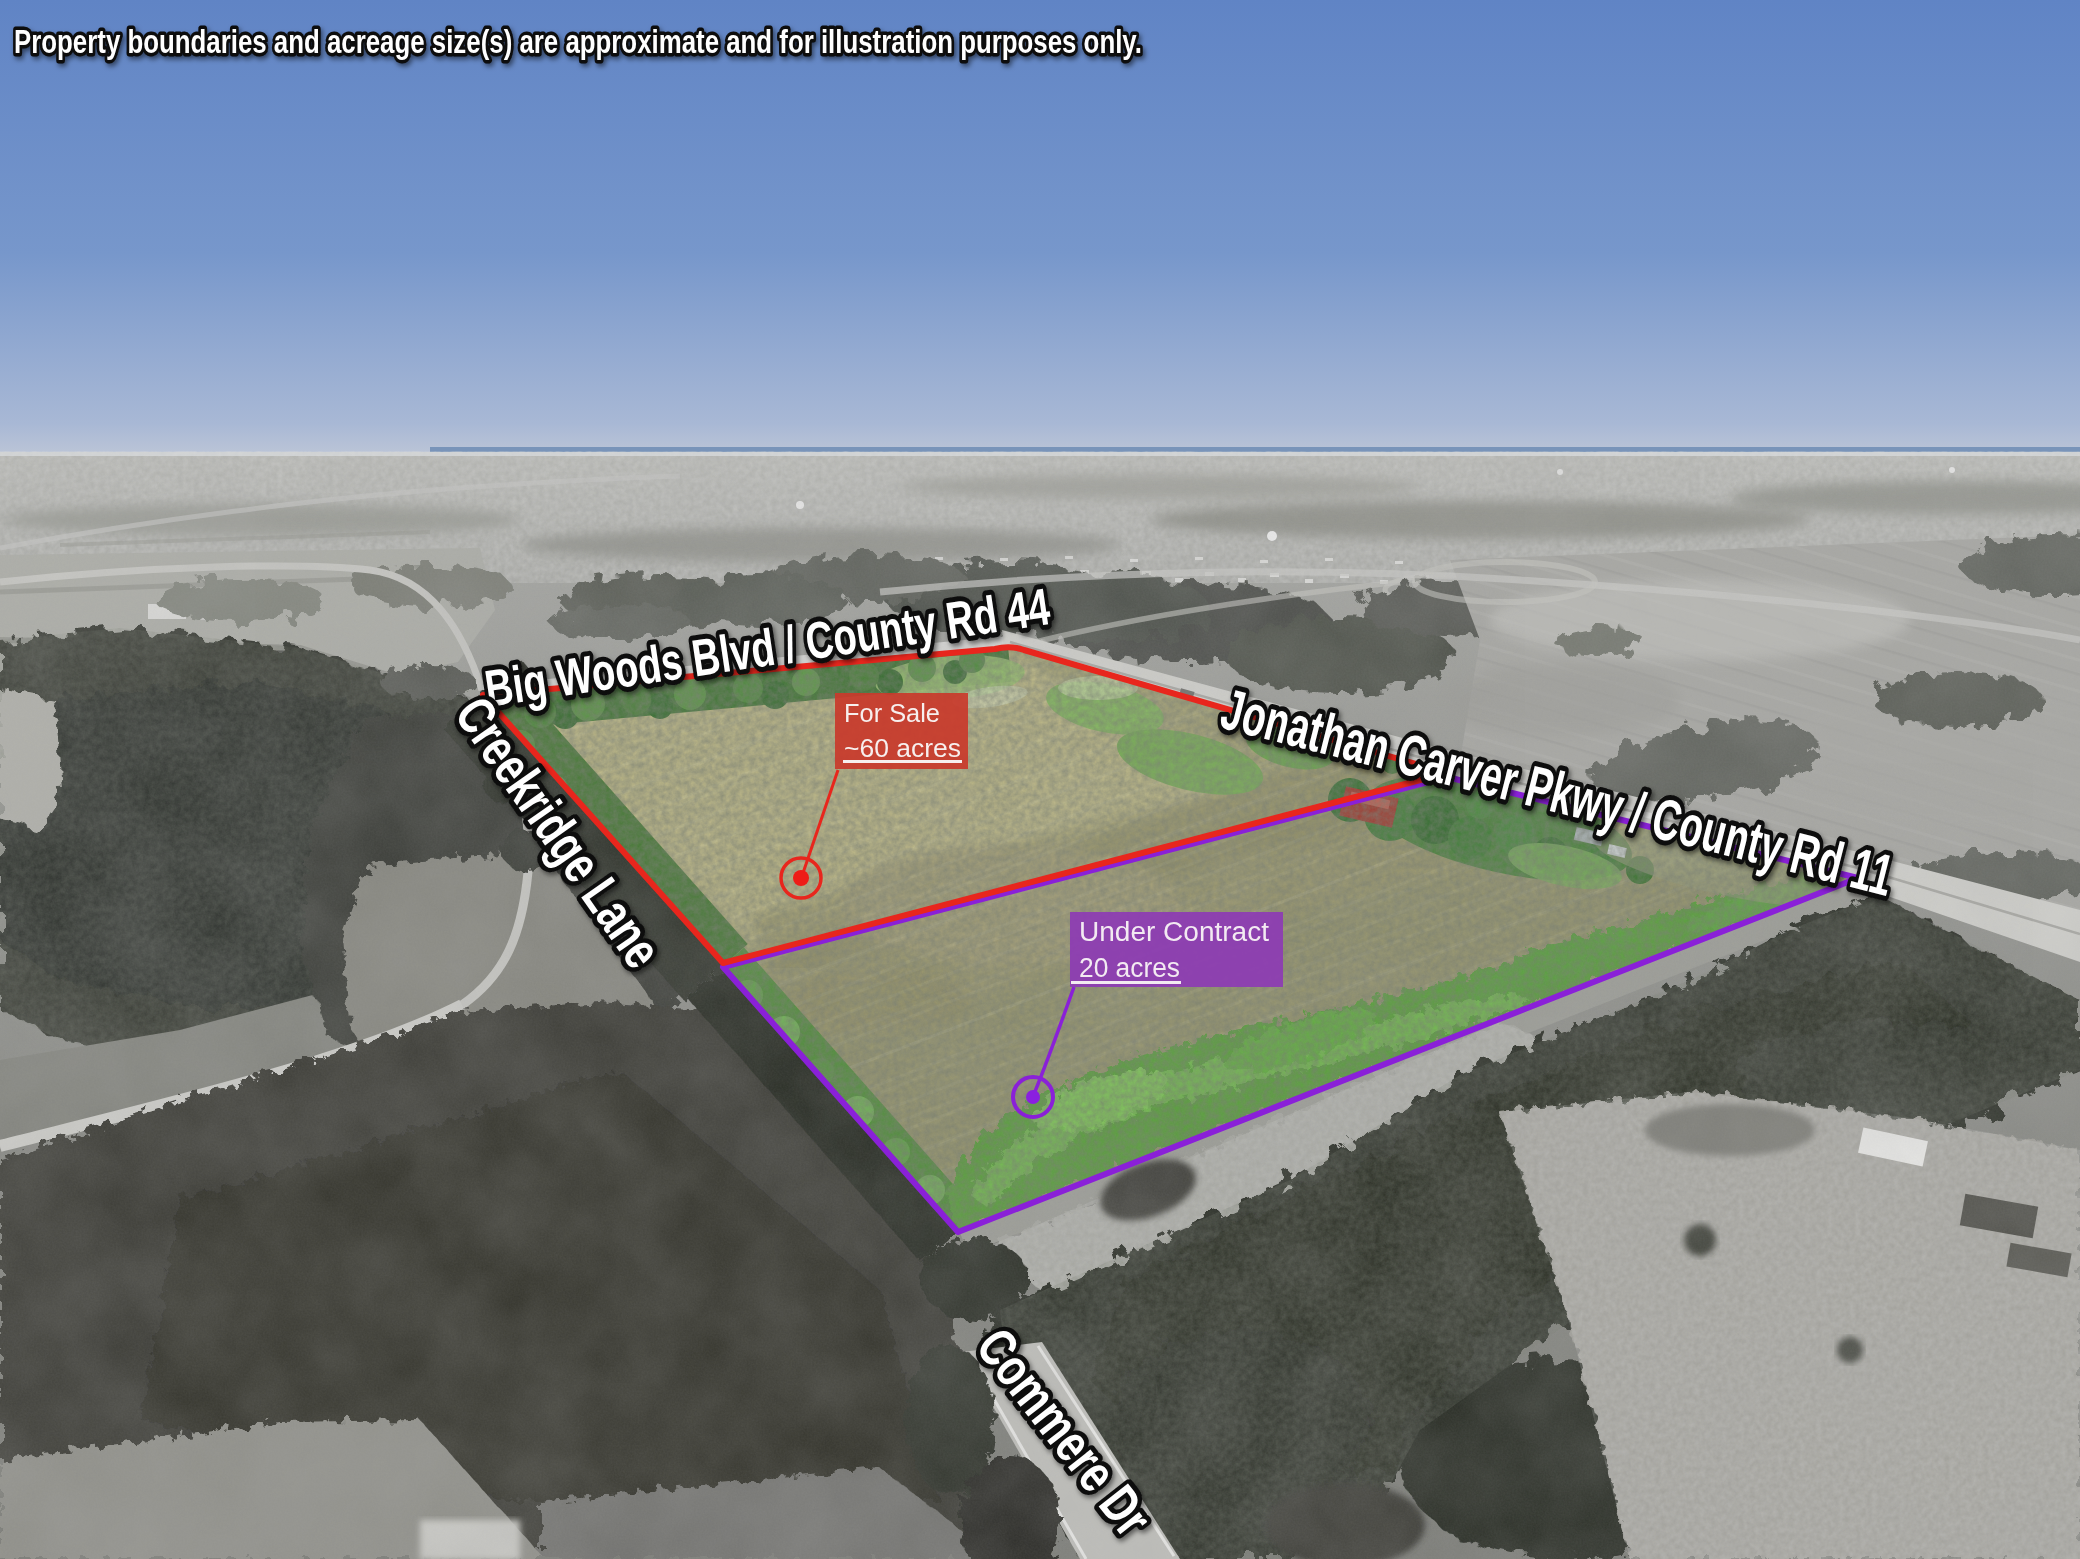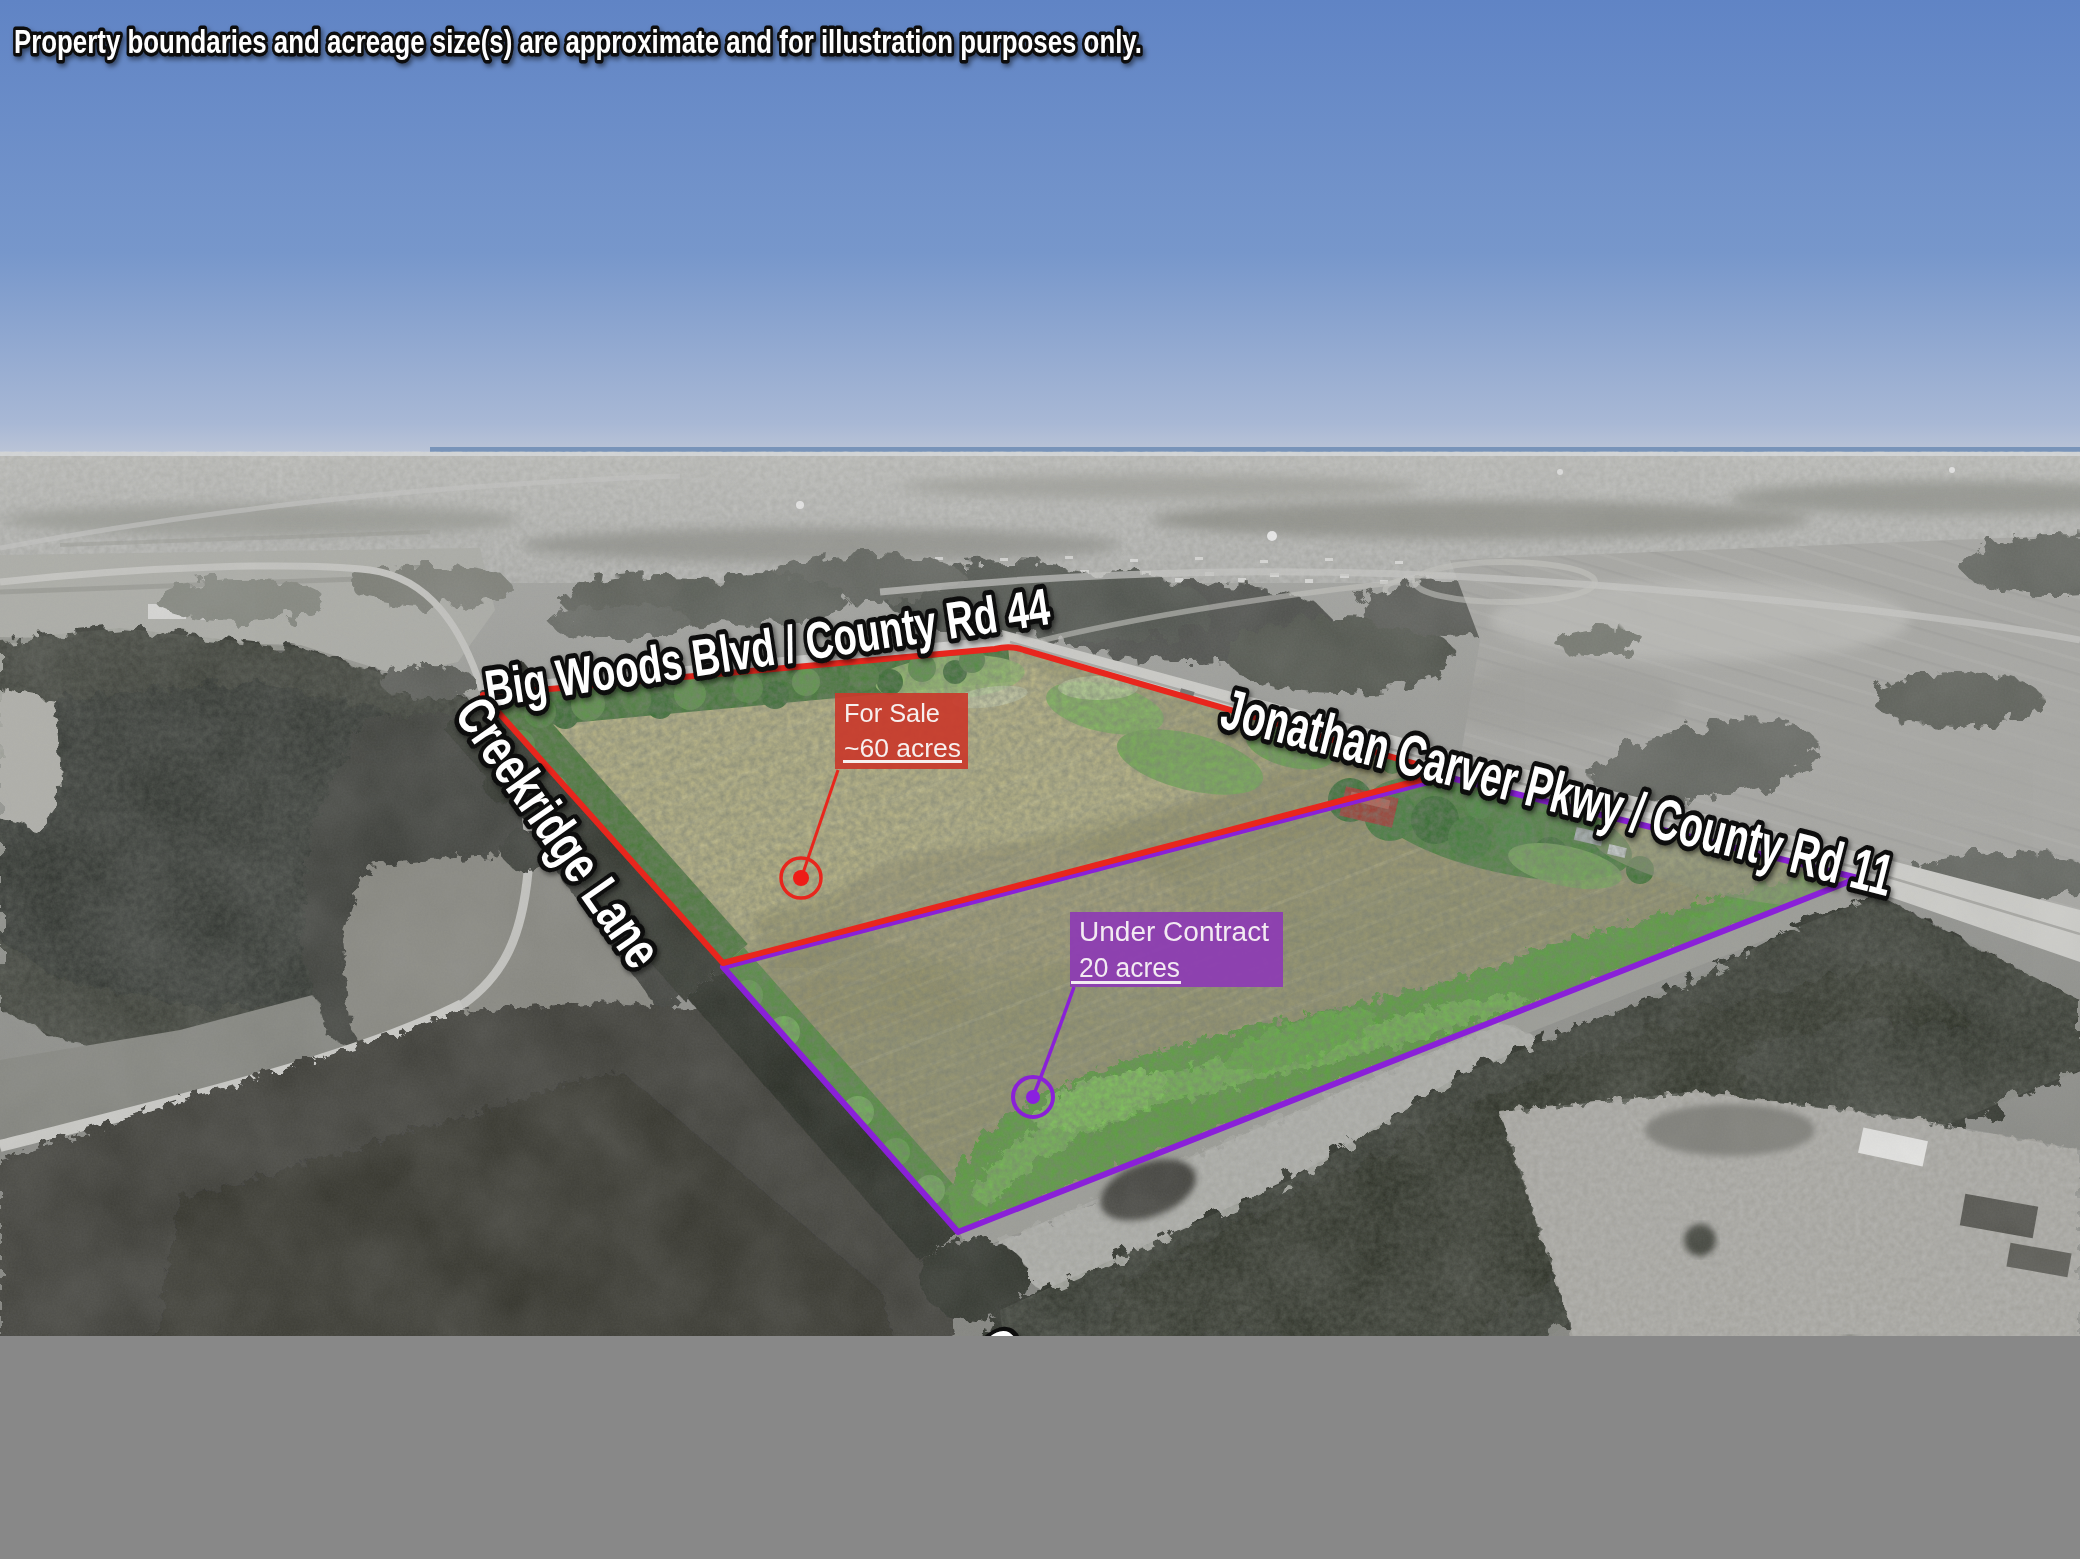--- a/index.html
+++ b/index.html
@@ -1,16 +1,16 @@
 <!DOCTYPE html>
 <html><head>
 <meta charset="utf-8">
 <style>
 html,body{margin:0;padding:0;background:#888;}
-#stage{width:2080px;height:1336px;position:relative;overflow:hidden;font-family:"Liberation Sans",sans-serif;}
+#stage{width:2080px;height:1559px;position:relative;overflow:hidden;font-family:"Liberation Sans",sans-serif;}
 svg{display:block;}
 </style>
 </head>
 <body>
 <div id="stage">
 <svg width="2080" height="1559" viewBox="0 0 2080 1559">
 <defs>
 <linearGradient id="sky" x1="0" y1="0" x2="0" y2="1">
  <stop offset="0" stop-color="#6084c5"></stop>
  <stop offset="0.55" stop-color="#7797cb"></stop>

